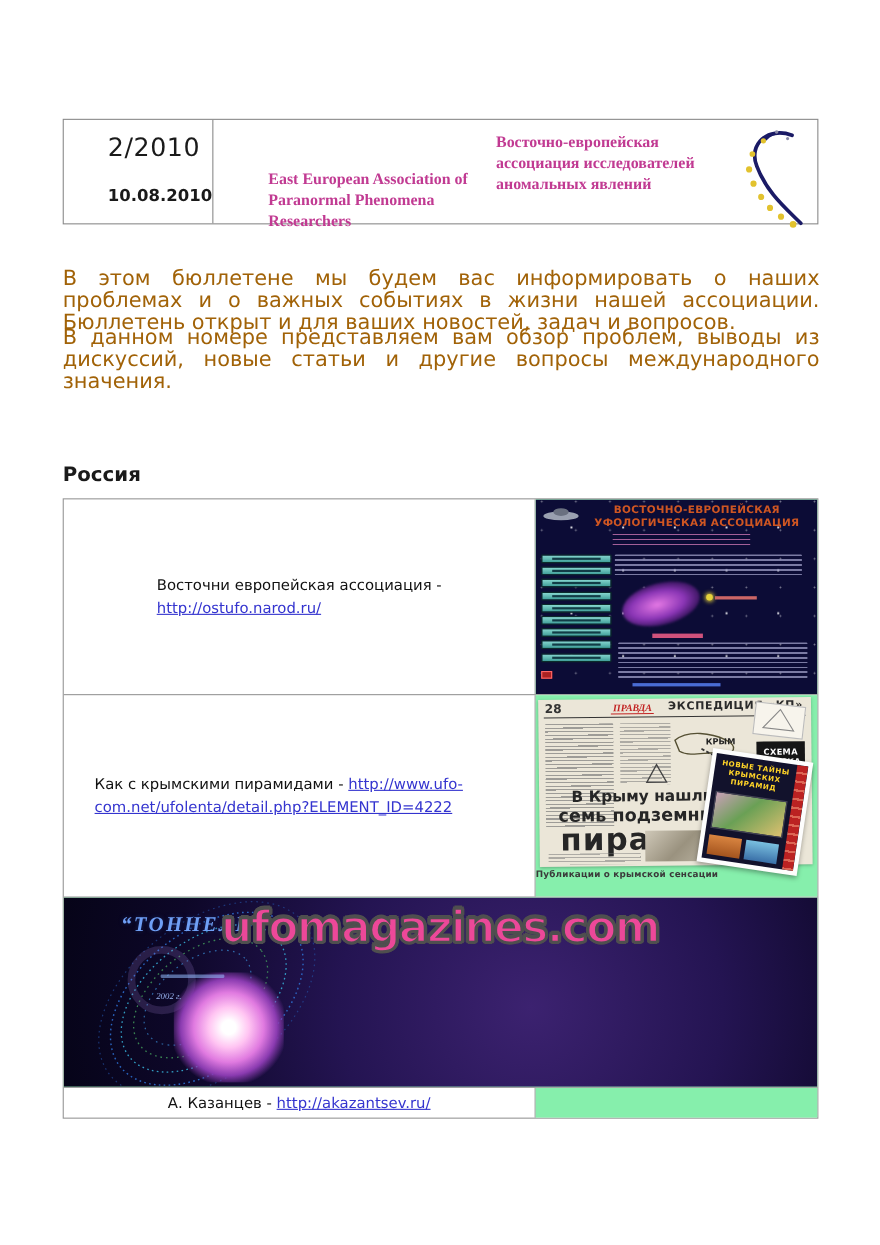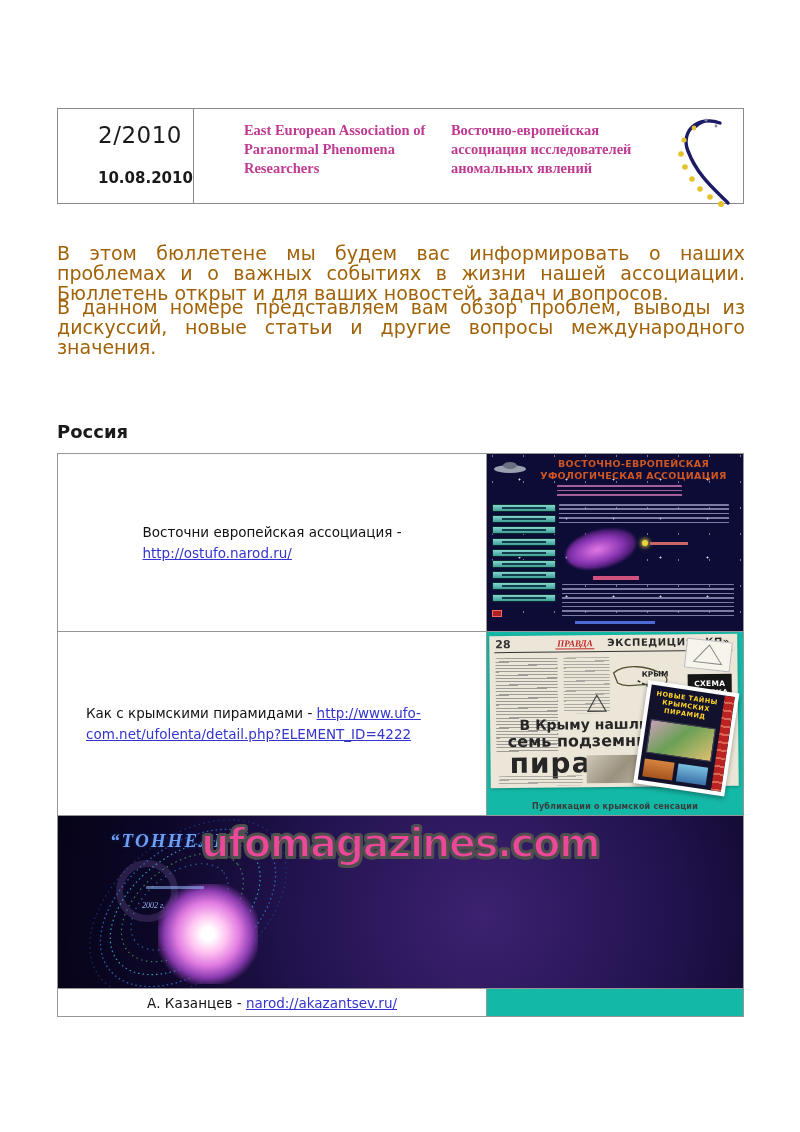--- a/index.html
+++ b/index.html
@@ -18,21 +18,21 @@
   #header-left {
     width:175px; border-right:1px solid #8a8a8a; padding:13px 0 0 40px;
   }
   .issue { font-size:23px; font-weight:normal; letter-spacing:0.5px; }
   .date  { font-size:15px; font-weight:bold; margin-top:21px; }
   #header-right { flex:1; display:flex; padding:12px 0 0 50px; }
   .assoc-title {
     font-family:"Liberation Serif", serif; font-weight:bold;
     font-size:14.5px; line-height:19px; color:#c13a92;
   }
-  .assoc-en { width:195px; }
+  .assoc-en { width:195px;margin-top:33px; }
   .assoc-ru { width:215px; margin-left:12px; }
   #logo-wrap { margin-left:auto; margin-right:2px; margin-top:-8px; }
 
   
   .intro-par {
     position:absolute; left:57px; width:688px;
     font-size:19px; line-height:20px; text-align:justify; color:#a16207;
   }
   #intro-1 { top:243px; }
   #intro-2 { top:297px; }
@@ -51,21 +51,21 @@
     border:1px solid #969696;
   }
   .trow { display:flex; border-top:1px solid #969696; }
   .trow:first-child { border-top:none; }
   .tcell-text {
     width:429px; border-right:1px solid #969696;
     display:flex; align-items:center; justify-content:center;
     text-align:left; font-size:13.5px; line-height:21px; color:#111;
     padding:0 28px;
   }
-  .tcell-img { flex:1; position:relative; background:#14b8a6; overflow:hidden; }
+  .tcell-img { flex:1; position:relative; background:#86efac; overflow:hidden; }
   .r1 { height:177px; } .r2 { height:184px; } .r3 { height:173px; } .r4 { height:28px; }
   .r4 .tcell-text { line-height:14px; }
   a.doc-link { color:#3434cf; text-decoration:underline; cursor:pointer; word-break:normal; overflow-wrap:anywhere; }
 
   
   #site-shot {
     position:absolute; inset:0; background:#0c0c36;
     background-image:
       radial-gradient(circle, rgba(255,255,255,0.85) 0.7px, transparent 1.3px),
       radial-gradient(circle, rgba(255,255,255,0.45) 0.6px, transparent 1.1px);
@@ -147,21 +147,21 @@
   #mag-inner { width:100%; height:100%; background:#12122c; position:relative; overflow:hidden; }
   .mag-title { color:#ffd428; font-weight:bold; font-size:6.5px; line-height:8px; text-align:center; letter-spacing:0.5px; }
   #mag-titles { position:absolute; left:2px; top:4px; right:12px; }
   #mag-redcol { position:absolute; right:0; top:0; bottom:0; width:10px;
     background:repeating-linear-gradient(180deg,#b22 0 6px, #d65 6px 8px); }
   #mag-map { position:absolute; left:4px; top:34px; right:14px; height:34px;
     background:linear-gradient(135deg,#c9a0b8 0%, #6aa055 45%, #ddc070 100%); border:1px solid #445; }
   #mag-b1 { position:absolute; left:4px; bottom:4px; width:30px; height:18px; background:linear-gradient(#d88440,#a4541e); }
   #mag-b2 { position:absolute; left:38px; bottom:4px; width:30px; height:18px; background:linear-gradient(#7ac0e0,#3a70a8); }
   #paper-caption {
-    position:absolute; left:0; right:0; bottom:4px; text-align:center;
+    position:absolute; left:0; right:0; bottom:16px; 
     font-size:8px; font-weight:bold; color:#3a3a3a; letter-spacing:0.2px;
   }
 
   
   #tonnel {
     position:absolute; inset:0;
     background:radial-gradient(circle at 62% 58%, #3c2270 0%, #241452 40%, #0d0728 75%, #060418 100%);
   }
   #tonnel-orb {
     position:absolute; left:100px; top:68px; width:100px; height:100px;
@@ -367,21 +367,21 @@
           <div id="tonnel-sub"></div>
           <div id="tonnel-year">2002 г.</div>
         </div>
       </div>
     </div>
 
     <div class="trow r4">
       <div class="tcell-text">
         <div>
           <span>А. Казанцев -</span> 
-          <a class="doc-link">narod://akazantsev.ru/</a>
+          <a class="doc-link">http://akazantsev.ru/</a>
         </div>
       </div>
       <div class="tcell-img"></div>
     </div>
 
   </div>
 
   <div id="watermark">ufomagazines.com</div>
 
 </div>

